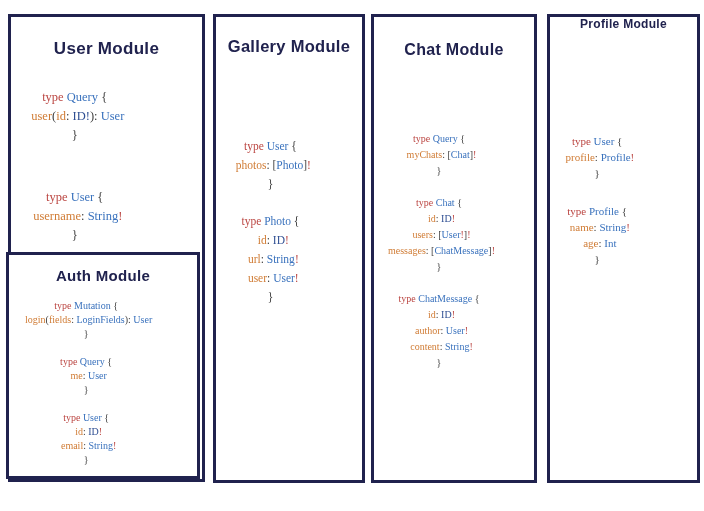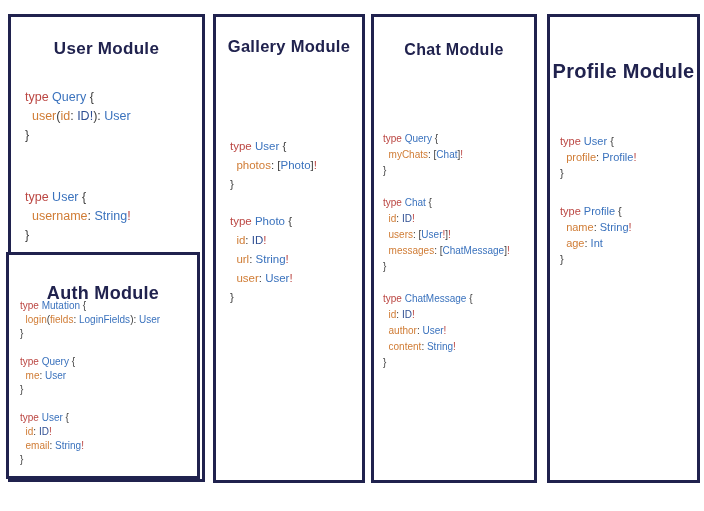--- a/index.html
+++ b/index.html
@@ -9,51 +9,51 @@
   }
   .module {
     position:absolute; background:#fff; border:3px solid var(--navy,#20224e);
     box-sizing:border-box;
   }
   .module .title {
     margin:0; text-align:center; color:var(--navy,#20224e);
     font-weight:bold; letter-spacing:.3px;
   }
   .code-area {
-    position:absolute; font-family:Liberation Sans, sans-serif;
-    white-space:pre; text-align:left;
+    position:absolute; font-family:Liberation Serif, serif;
+    white-space:pre; text-align:center;
   }
   .t-kw { color:var(--kw,#bb4642); }
   .t-ty { color:var(--ty,#3a72bd); }
   .t-fd { color:var(--fd,#d07c35); }
   .t-pn { color:var(--pn,#3f3f3f); }
   .t-nv { color:var(--nv,#2f4f93);margin-top:48px; }
 
   .user    { left:8px;   top:14px;  width:197px; height:468px; z-index:1; }
   .user .title     { padding-top:22px; font-size:17px; }
   .user .code-area { left:14px; top:71px;  font-size:12.5px; line-height:19px; }
   .user .code-block{ margin-bottom:43px; }
 
   .auth    { left:6px;   top:252px; width:194px; height:227px; z-index:2; }
-  .auth .title     { padding-top:28px; font-size:18px; }
+  .auth .title     { padding-top:12px; font-size:15px; }
   .auth .code-area { left:11px; top:44px;  font-size:10px;  line-height:14px; }
   .auth .code-block{ margin-bottom:14px; }
 
   .gallery { left:213px; top:14px;  width:152px; height:469px; }
   .gallery .title     { padding-top:20px; font-size:16.5px; }
   .gallery .code-area { left:14px; top:120px; font-size:11.5px; line-height:19px; }
   .gallery .code-block{ margin-bottom:18px; }
 
   .chat    { left:371px; top:14px;  width:166px; height:469px; }
   .chat .title     { padding-top:24px; font-size:16px; }
   .chat .code-area { left:9px;  top:114px; font-size:10px;   line-height:16px; }
   .chat .code-block{ margin-bottom:16px; }
 
   .profile { left:547px; top:14px;  width:153px; height:469px; }
-  .profile .title     { padding-top:21px; font-size:20px;margin-top:22px; }
+  .profile .title     { font-size:12px; }
   .profile .code-area { left:10px; top:116px; font-size:11px;   line-height:16px; }
   .profile .code-block{ margin-bottom:22px; }
 </style>
 </head>
 <body>
 
 <div class="stage">
 
   <section class="module user">
     <h2 class="title">User Module</h2>

